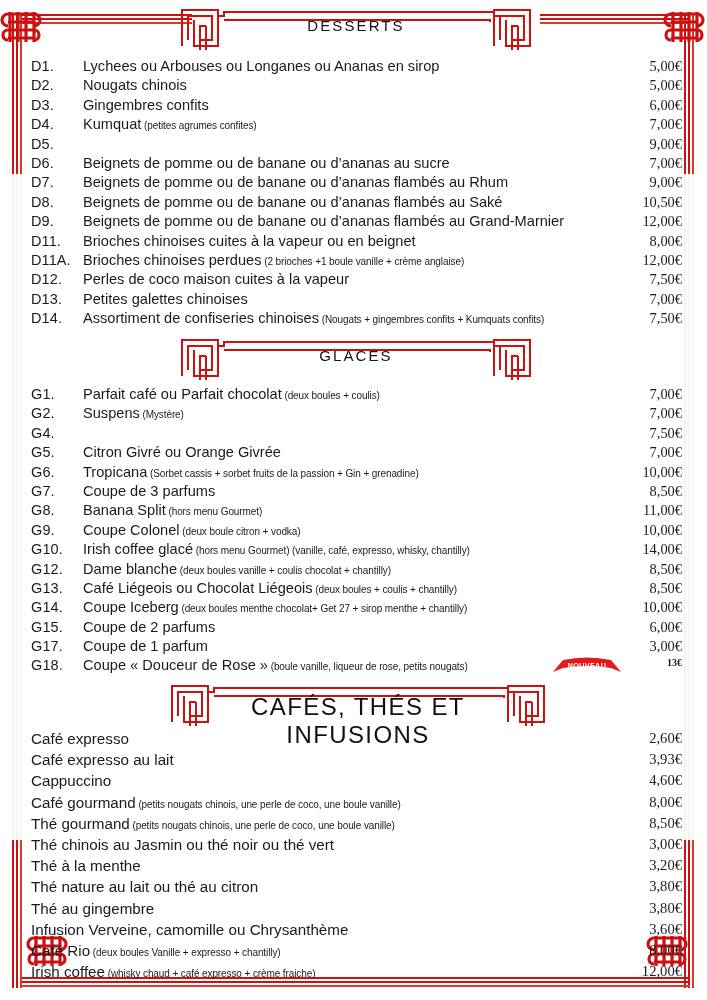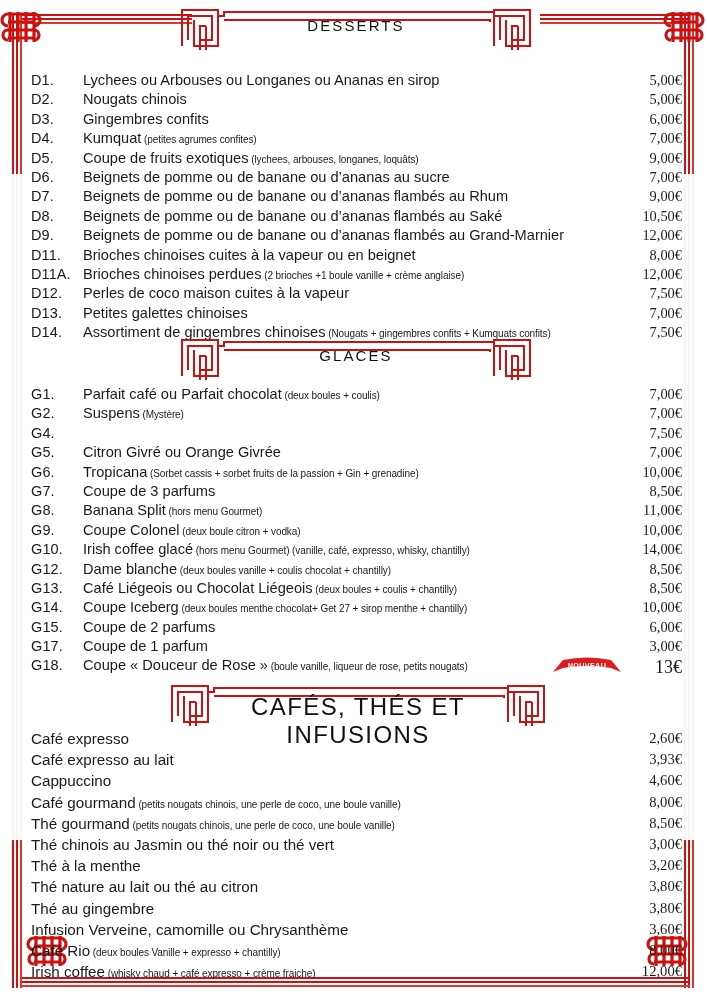--- a/index.html
+++ b/index.html
@@ -52,23 +52,23 @@
   
   .list{position:absolute;left:0;width:707px;}
   .row{position:relative;height:19.4px;}
   .code{position:absolute;left:31px;top:0;width:54px;font-size:14.5px;
         letter-spacing:.1px;white-space:nowrap;}
   .name{position:absolute;left:83px;top:0;font-size:14.6px;white-space:nowrap;}
   .name.nocode{left:31px;}
   .sub{font-size:10px;letter-spacing:-.1px;}
   .price{position:absolute;right:25px;top:0;font-size:14.4px;
          font-family:"Liberation Serif",serif;white-space:nowrap;}
-  .price.bold{font-weight:normal;font-size:18px;}
-
-  #list-desserts{top:58px;margin-top:14px;}
+  .price.bold{font-weight:bold;font-size:10px;}
+
+  #list-desserts{top:58px;}
   #list-glaces{top:386px;}
   #list-cafes{top:730px;}
   #list-cafes .row{height:21.2px;}
   #list-cafes .name{left:31px;font-size:15.2px;text-align:center;}
   #list-cafes .price{font-size:14.6px;}
 
   
   .ribbon{position:absolute;width:68px;height:17px;top:0;}
 </style>
 </head>
@@ -186,21 +186,20 @@
       <span class="name"><span>Gingembres confits</span></span>
       <span class="price">6,00€</span>
     </div>
     <div class="row">
       <span class="code">D4.</span>
       <span class="name"><span>Kumquat</span><span class="sub"> (petites agrumes confites)</span></span>
       <span class="price">7,00€</span>
     </div>
     <div class="row">
       <span class="code">D5.</span>
-      <span class="name"><span>Coupe de fruits exotiques</span><span class="sub"> (lychees, arbouses, longanes, loquâts)</span></span>
       <span class="price">9,00€</span>
     </div>
     <div class="row">
       <span class="code">D6.</span>
       <span class="name"><span>Beignets de pomme ou de banane ou d’ananas au sucre</span></span>
       <span class="price">7,00€</span>
     </div>
     <div class="row">
       <span class="code">D7.</span>
       <span class="name"><span>Beignets de pomme ou de banane ou d’ananas flambés au Rhum</span></span>
@@ -231,21 +230,21 @@
       <span class="name"><span>Perles de coco maison cuites à la vapeur</span></span>
       <span class="price">7,50€</span>
     </div>
     <div class="row">
       <span class="code">D13.</span>
       <span class="name"><span>Petites galettes chinoises</span></span>
       <span class="price">7,00€</span>
     </div>
     <div class="row">
       <span class="code">D14.</span>
-      <span class="name"><span>Assortiment de gingembres chinoises</span><span class="sub"> (Nougats + gingembres confits + Kumquats confits)</span></span>
+      <span class="name"><span>Assortiment de confiseries chinoises</span><span class="sub"> (Nougats + gingembres confits + Kumquats confits)</span></span>
       <span class="price">7,50€</span>
     </div>
   </div>
 
 <div class="section-head" id="head-glaces">
   <svg class="band" viewBox="0 0 356 46" preserveAspectRatio="none">
     <g fill="none" stroke="#cc1111" stroke-width="2">
       <path d="M10 34 V10 H34 V34 H22 V20 H28"></path>
       <path d="M4 40 V4 H40 V40 H16 V14"></path>
       <path d="M22 34 V44 M28 20 V44"></path>

